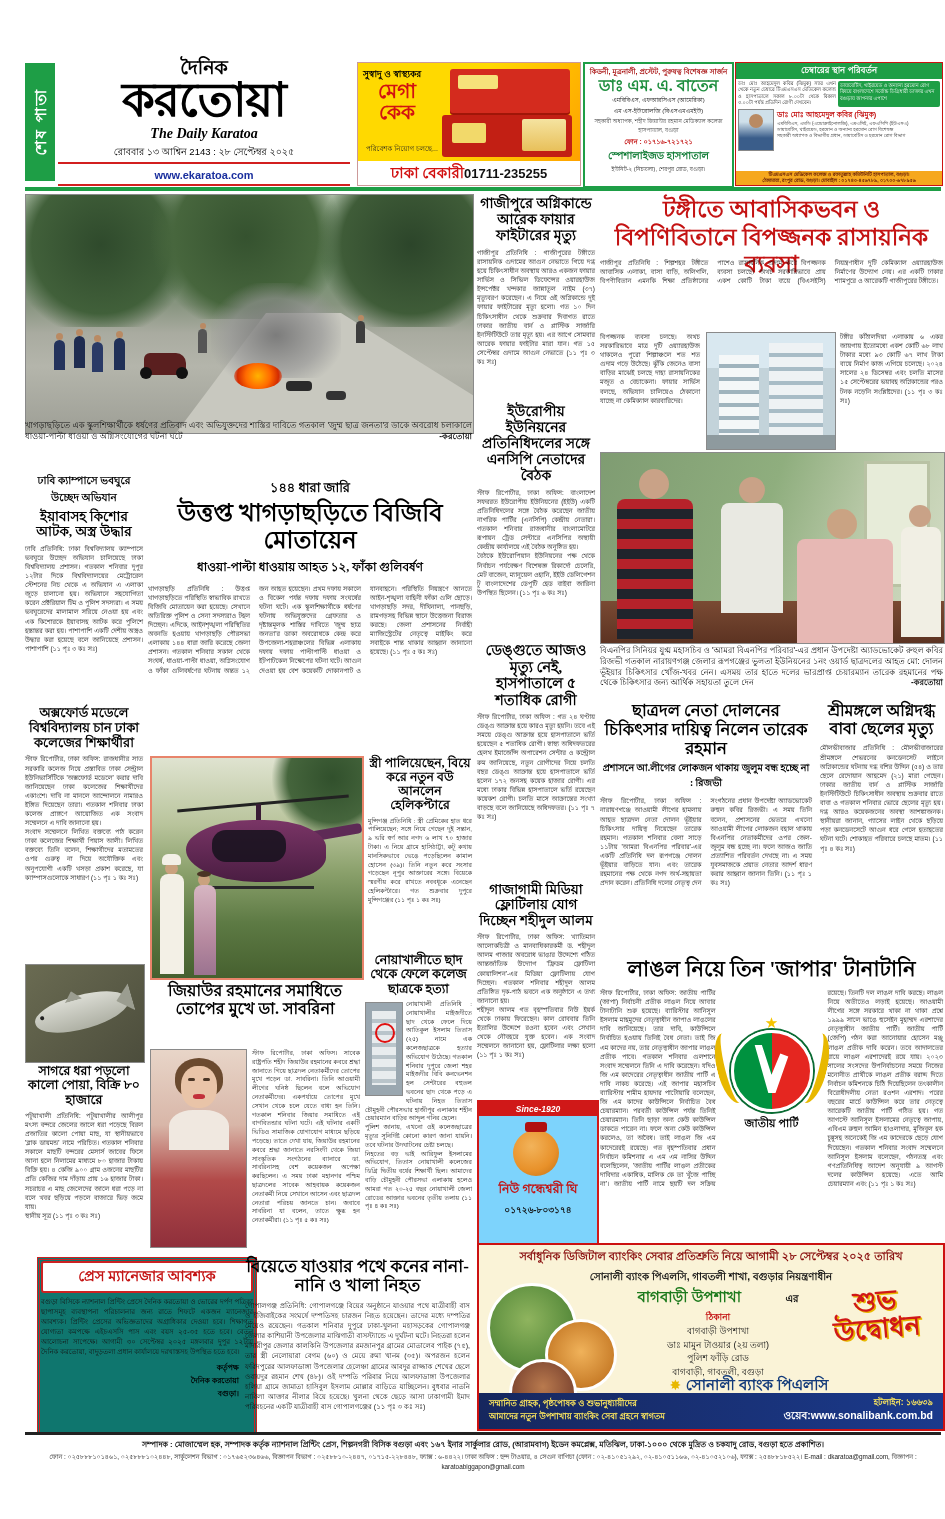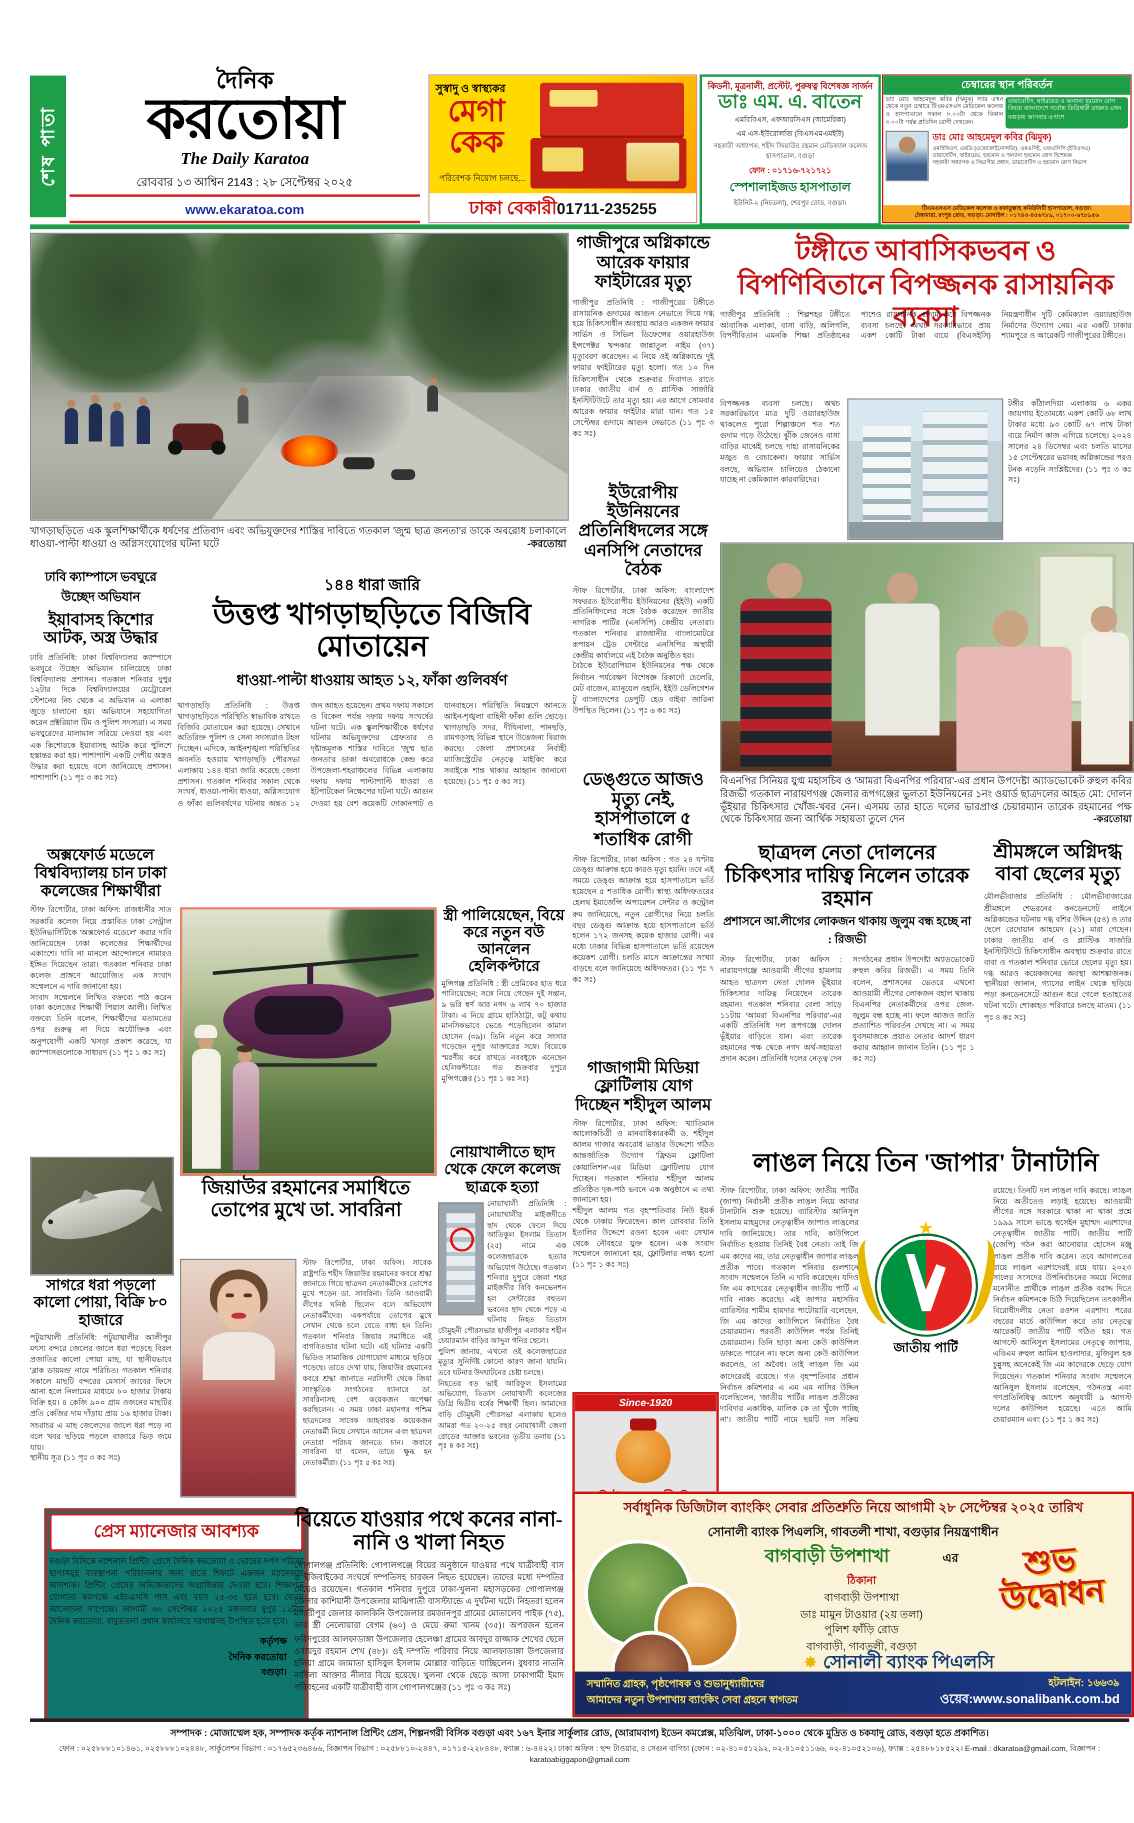--- a/index.html
+++ b/index.html
@@ -35,21 +35,21 @@
     <div style="font-size:47px;font-weight:700;font-family:'Liberation Serif',serif;line-height:1;letter-spacing:-1px;">করতোয়া</div>
     <div style="font-size:14px;font-weight:700;font-style:italic;font-family:'Liberation Serif',serif;margin-top:2px;">The Daily Karatoa</div>
     <div style="font-size:9.5px;margin-top:3px;">রোববার ১৩ আশ্বিন 2143 : ২৮ সেপ্টেম্বর ২০২৫</div>
     <div style="margin-top:2px;border-top:2px solid #d21f1f;border-bottom:2px solid #d21f1f;padding:1px 0;">
       <span style="font-size:11px;font-weight:700;color:#1a2f9e;">www.ekaratoa.com</span>
     </div>
   </div>
 
   <div class="p" style="left:357px;top:62px;width:222px;height:122px;background:linear-gradient(120deg,#ffd900 0%,#ffd900 45%,#ff9d00 100%);border:1px solid #c99;">
     <div class="p" style="left:5px;top:4px;font-size:9px;font-weight:700;">সুস্বাদু ও স্বাস্থ্যকর</div>
-    <div class="p" style="left:4px;top:18px;width:70px;font-size:25px;line-height:1.05;font-weight:700;color:#d21212;text-align:center;font-family:'Liberation Serif',serif;">মেগা কেক</div>
+    <div class="p" style="left:4px;top:18px;width:70px;font-size:20px;line-height:1.05;font-weight:700;color:#d21212;text-align:center;font-family:'Liberation Serif',serif;">মেগা কেক</div>
     <div class="p" style="left:8px;top:80px;font-size:7px;color:#222;">পরিবেশক নিয়োগ চলছে...</div>
 
     <div class="p" style="left:92px;top:6px;width:120px;height:44px;background:#d42b1e;border-radius:3px;box-shadow:0 2px 0 #a01608;">
       <div class="p" style="left:8px;top:6px;width:40px;height:14px;background:#f6e27a;border-radius:2px;"></div>
     </div>
     <div class="p" style="left:84px;top:52px;width:130px;height:42px;background:#c21f14;border-radius:3px;">
       <div class="p" style="left:10px;top:8px;width:34px;height:20px;background:#f2d96a;border-radius:2px;"></div>
       <div class="p" style="left:80px;top:4px;width:44px;height:32px;background:linear-gradient(#f5e3a0,#e8c05a);border-radius:2px;"></div>
     </div>
     <div class="p" style="left:0;bottom:0;width:100%;height:24px;background:#fff;display:flex;align-items:center;justify-content:center;gap:0;">
@@ -123,21 +123,21 @@
       </div>
     <div class="p person" style="left:172px;top:128px;">
         <div class="head" style="left:2px;top:0;width:6px;height:6px;background:#b98a63;"></div>
         <div class="torso" style="left:0;top:6px;width:9px;height:24px;background:#555;"></div>
       </div>
     <div class="p person" style="left:330px;top:120px;">
         <div class="head" style="left:2px;top:0;width:6px;height:6px;background:#b98a63;"></div>
         <div class="torso" style="left:0;top:6px;width:9px;height:22px;background:#3d3d3d;"></div>
       </div>
   </div>
-  <div class="p cap" style="left:25px;top:437px;width:447px;">
+  <div class="p cap" style="left:25px;top:420px;width:447px;">
     <span>খাগড়াছড়িতে এক স্কুলশিক্ষার্থীকে ধর্ষণের প্রতিবাদ এবং অভিযুক্তদের শাস্তির দাবিতে গতকাল 'জুম্ম ছাত্র জনতা'র ডাকে অবরোধ চলাকালে ধাওয়া-পাল্টা ধাওয়া ও অগ্নিসংযোগের ঘটনা ঘটে</span>
     <span class="credit">-করতোয়া</span>
   </div>
 
   <div class="p" style="left:25px;top:473px;width:118px;">
     <div class="kicker" style="font-size:10.5px;">ঢাবি ক্যাম্পাসে ভবঘুরে উচ্ছেদ অভিযান</div>
     <div class="hl" style="font-size:13.5px;margin-top:2px;">ইয়াবাসহ কিশোর আটক, অস্ত্র উদ্ধার</div>
     <div class="bd" style="margin-top:4px;">ঢাবি প্রতিনিধি: ঢাকা বিশ্ববিদ্যালয় ক্যাম্পাসে ভবঘুরে উচ্ছেদ অভিযান চালিয়েছে ঢাকা বিশ্ববিদ্যালয় প্রশাসন। গতকাল শনিবার দুপুর ১২টার দিকে বিশ্ববিদ্যালয়ের মেট্রোরেল স্টেশনের নিচ থেকে এ অভিযান এ এলাকা জুড়ে চালানো হয়। অভিযানে সহযোগিতা করেন প্রক্টরিয়াল টিম ও পুলিশ সদস্যরা। এ সময় ভবঘুরেদের মালামাল সরিয়ে নেওয়া হয় এবং এক কিশোরকে ইয়াবাসহ আটক করে পুলিশে হস্তান্তর করা হয়। পাশাপাশি একটি দেশীয় অস্ত্রও উদ্ধার করা হয়েছে বলে জানিয়েছে প্রশাসন। পাশাপাশি (১১ পৃঃ ৩ কঃ সঃ)</div>
   </div>
 
@@ -229,21 +229,21 @@
   <div class="p" style="left:477px;top:642px;width:118px;">
     <div class="hl" style="font-size:14.5px;">ডেঙ্গুতে আজও মৃত্যু নেই, হাসপাতালে ৫ শতাধিক রোগী</div>
     <div class="bd" style="margin-top:4px;">স্টাফ রিপোর্টার, ঢাকা অফিস : গত ২৪ ঘণ্টায় ডেঙ্গু আক্রান্ত হয়ে কারও মৃত্যু হয়নি। তবে এই সময়ে ডেঙ্গু আক্রান্ত হয়ে হাসপাতালে ভর্তি হয়েছেন ৫ শতাধিক রোগী। স্বাস্থ্য অধিদফতরের হেলথ ইমার্জেন্সি অপারেশন সেন্টার ও কন্ট্রোল রুম জানিয়েছে, নতুন রোগীদের নিয়ে চলতি বছর ডেঙ্গু আক্রান্ত হয়ে হাসপাতালে ভর্তি হলেন ১৭২ জনসহ কয়েক হাজার রোগী। এর মধ্যে ঢাকার বিভিন্ন হাসপাতালে ভর্তি রয়েছেন কয়েকশ রোগী। চলতি মাসে আক্রান্তের সংখ্যা বাড়ছে বলে জানিয়েছে অধিদফতর। (১১ পৃঃ ৭ কঃ সঃ)</div>
   </div>
   <div class="p" style="left:477px;top:882px;width:118px;">
     <div class="hl" style="font-size:13.5px;">গাজাগামী মিডিয়া ফ্লোটিলায় যোগ দিচ্ছেন শহীদুল আলম</div>
     <div class="bd" style="margin-top:4px;">স্টাফ রিপোর্টার, ঢাকা অফিস: খ্যাতিমান আলোকচিত্রী ও মানবাধিকারকর্মী ড. শহীদুল আলম গাজার অবরোধ ভাঙার উদ্দেশ্যে গঠিত আন্তর্জাতিক উদ্যোগ 'ফ্রিডম ফ্লোটিলা কোয়ালিশন'-এর মিডিয়া ফ্লোটিলায় যোগ দিচ্ছেন। গতকাল শনিবার শহীদুল আলম প্রতিষ্ঠিত দৃক-পাঠ ভবনে এক অনুষ্ঠানে এ তথ্য জানানো হয়।
 শহীদুল আলম গত বৃহস্পতিবার নিউ ইয়র্ক থেকে ঢাকায় ফিরেছেন। কাল রোববার তিনি ইতালির উদ্দেশে রওনা হবেন এবং সেখান থেকে নৌবহরে যুক্ত হবেন। এক সংবাদ সম্মেলনে জানানো হয়, ফ্লোটিলার লক্ষ্য হলো (১১ পৃঃ ১ কঃ সঃ)</div>
   </div>
 
-  <div class="p" style="left:477px;top:1160px;width:118px;height:146px;border:2px solid #d01818;background:#e5e5e5;">
+  <div class="p" style="left:477px;top:1100px;width:118px;height:146px;border:2px solid #d01818;background:#7dd3fc;">
     <div style="background:#d01818;color:#fff;font-size:8.5px;font-weight:700;font-style:italic;text-align:center;padding:2px 0;">Since-1920</div>
     <div style="position:relative;height:64px;">
       <div style="position:absolute;left:34px;top:14px;width:46px;height:46px;border-radius:50%;background:radial-gradient(circle at 40% 35%,#f2b35a,#e8912a 60%,#c06f14);"></div>
       <div style="position:absolute;left:46px;top:6px;width:22px;height:10px;background:#b01010;border-radius:3px;"></div>
     </div>
     <div style="font-size:12.5px;font-weight:700;color:#c41313;text-align:center;font-family:'Liberation Serif',serif;">নিউ গন্ধেশ্বরী ঘি</div>
     <div style="font-size:9px;font-weight:700;color:#111;text-align:center;margin-top:3px;">০১৭২৬-৮০৩১৭৪</div>
   </div>
 
   <div class="p hl red" style="left:600px;top:196px;width:343px;font-size:23px;line-height:1.2;">টঙ্গীতে আবাসিকভবন ও বিপণিবিতানে বিপজ্জনক রাসায়নিক ব্যবসা</div>

